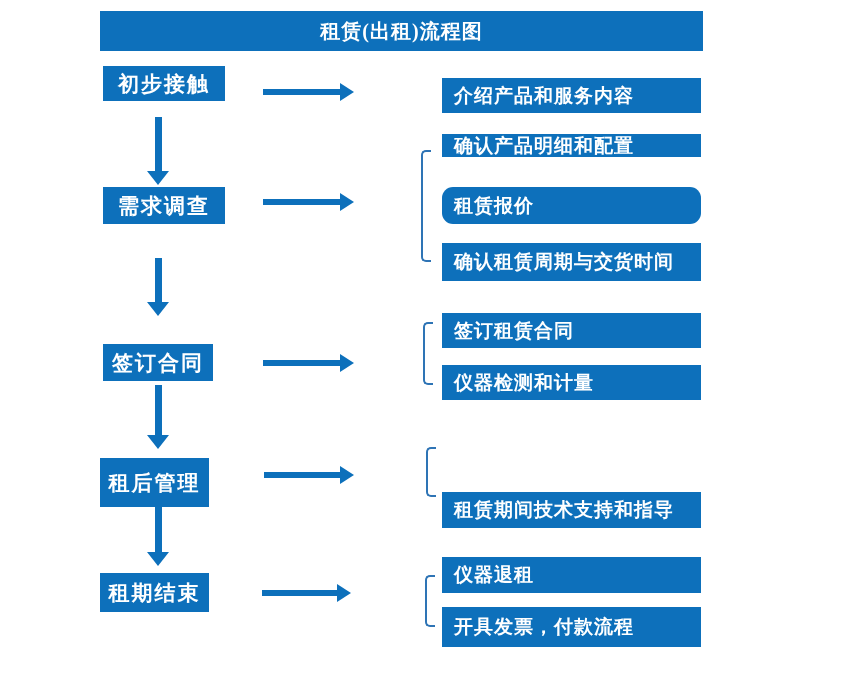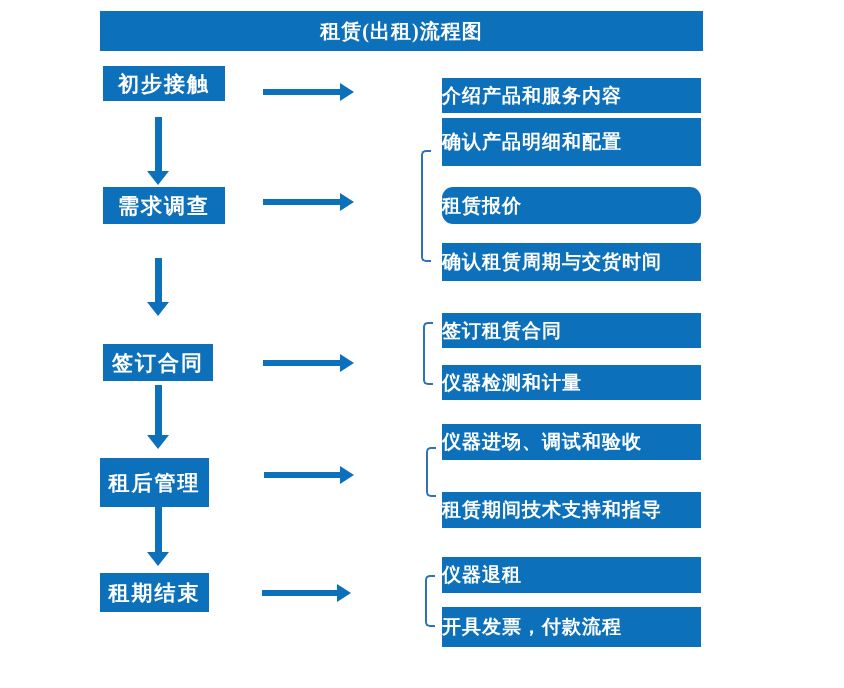--- a/index.html
+++ b/index.html
@@ -43,21 +43,21 @@
     position: absolute;
     left: 442px;
     width: 259px;
     background: var(--primary, #0D70BB);
     color: var(--text, #ffffff);
     font-size: 19px;
     font-weight: bold;
     letter-spacing: 1px;
     display: flex;
     align-items: center;
-    padding-left: 0;
+    padding-left: 12px;
     box-sizing: border-box;
   }
   .varrow {
     position: absolute;
     width: 22px;
     display: flex;
     flex-direction: column;
     align-items: center;
   }
   .varrow .shaft {
@@ -157,26 +157,25 @@
     <div class="head"></div>
   </div>
 
   <div class="bracket" style="left:421px; top:150px; height:112px;"></div>
   <div class="bracket" style="left:423px; top:322px; height:63px;"></div>
   <div class="bracket" style="left:426px; top:447px; height:50px;"></div>
   <div class="bracket" style="left:425px; top:575px; height:52px;"></div>
 
   <div class="detail-box" style="top:78px; height:35px;">介绍产品和服务内容</div>
 
-  <div class="detail-box" style="top:118px; height:48px;">确认产品明细和配置</div>
+  <div class="detail-box" style="top:134px; height:23px;">确认产品明细和配置</div>
   <div class="detail-box" style="top:187px; height:37px;border-radius:11px;">租赁报价</div>
   <div class="detail-box" style="top:243px; height:38px;">确认租赁周期与交货时间</div>
 
   <div class="detail-box" style="top:313px; height:35px;">签订租赁合同</div>
   <div class="detail-box" style="top:365px; height:35px;">仪器检测和计量</div>
 
-  <div class="detail-box" style="top:424px; height:36px;">仪器进场、调试和验收</div>
   <div class="detail-box" style="top:492px; height:36px;">租赁期间技术支持和指导</div>
 
   <div class="detail-box" style="top:557px; height:36px;">仪器退租</div>
   <div class="detail-box" style="top:607px; height:40px;">开具发票，付款流程</div>
 
 </div>
 
 </body></html>

